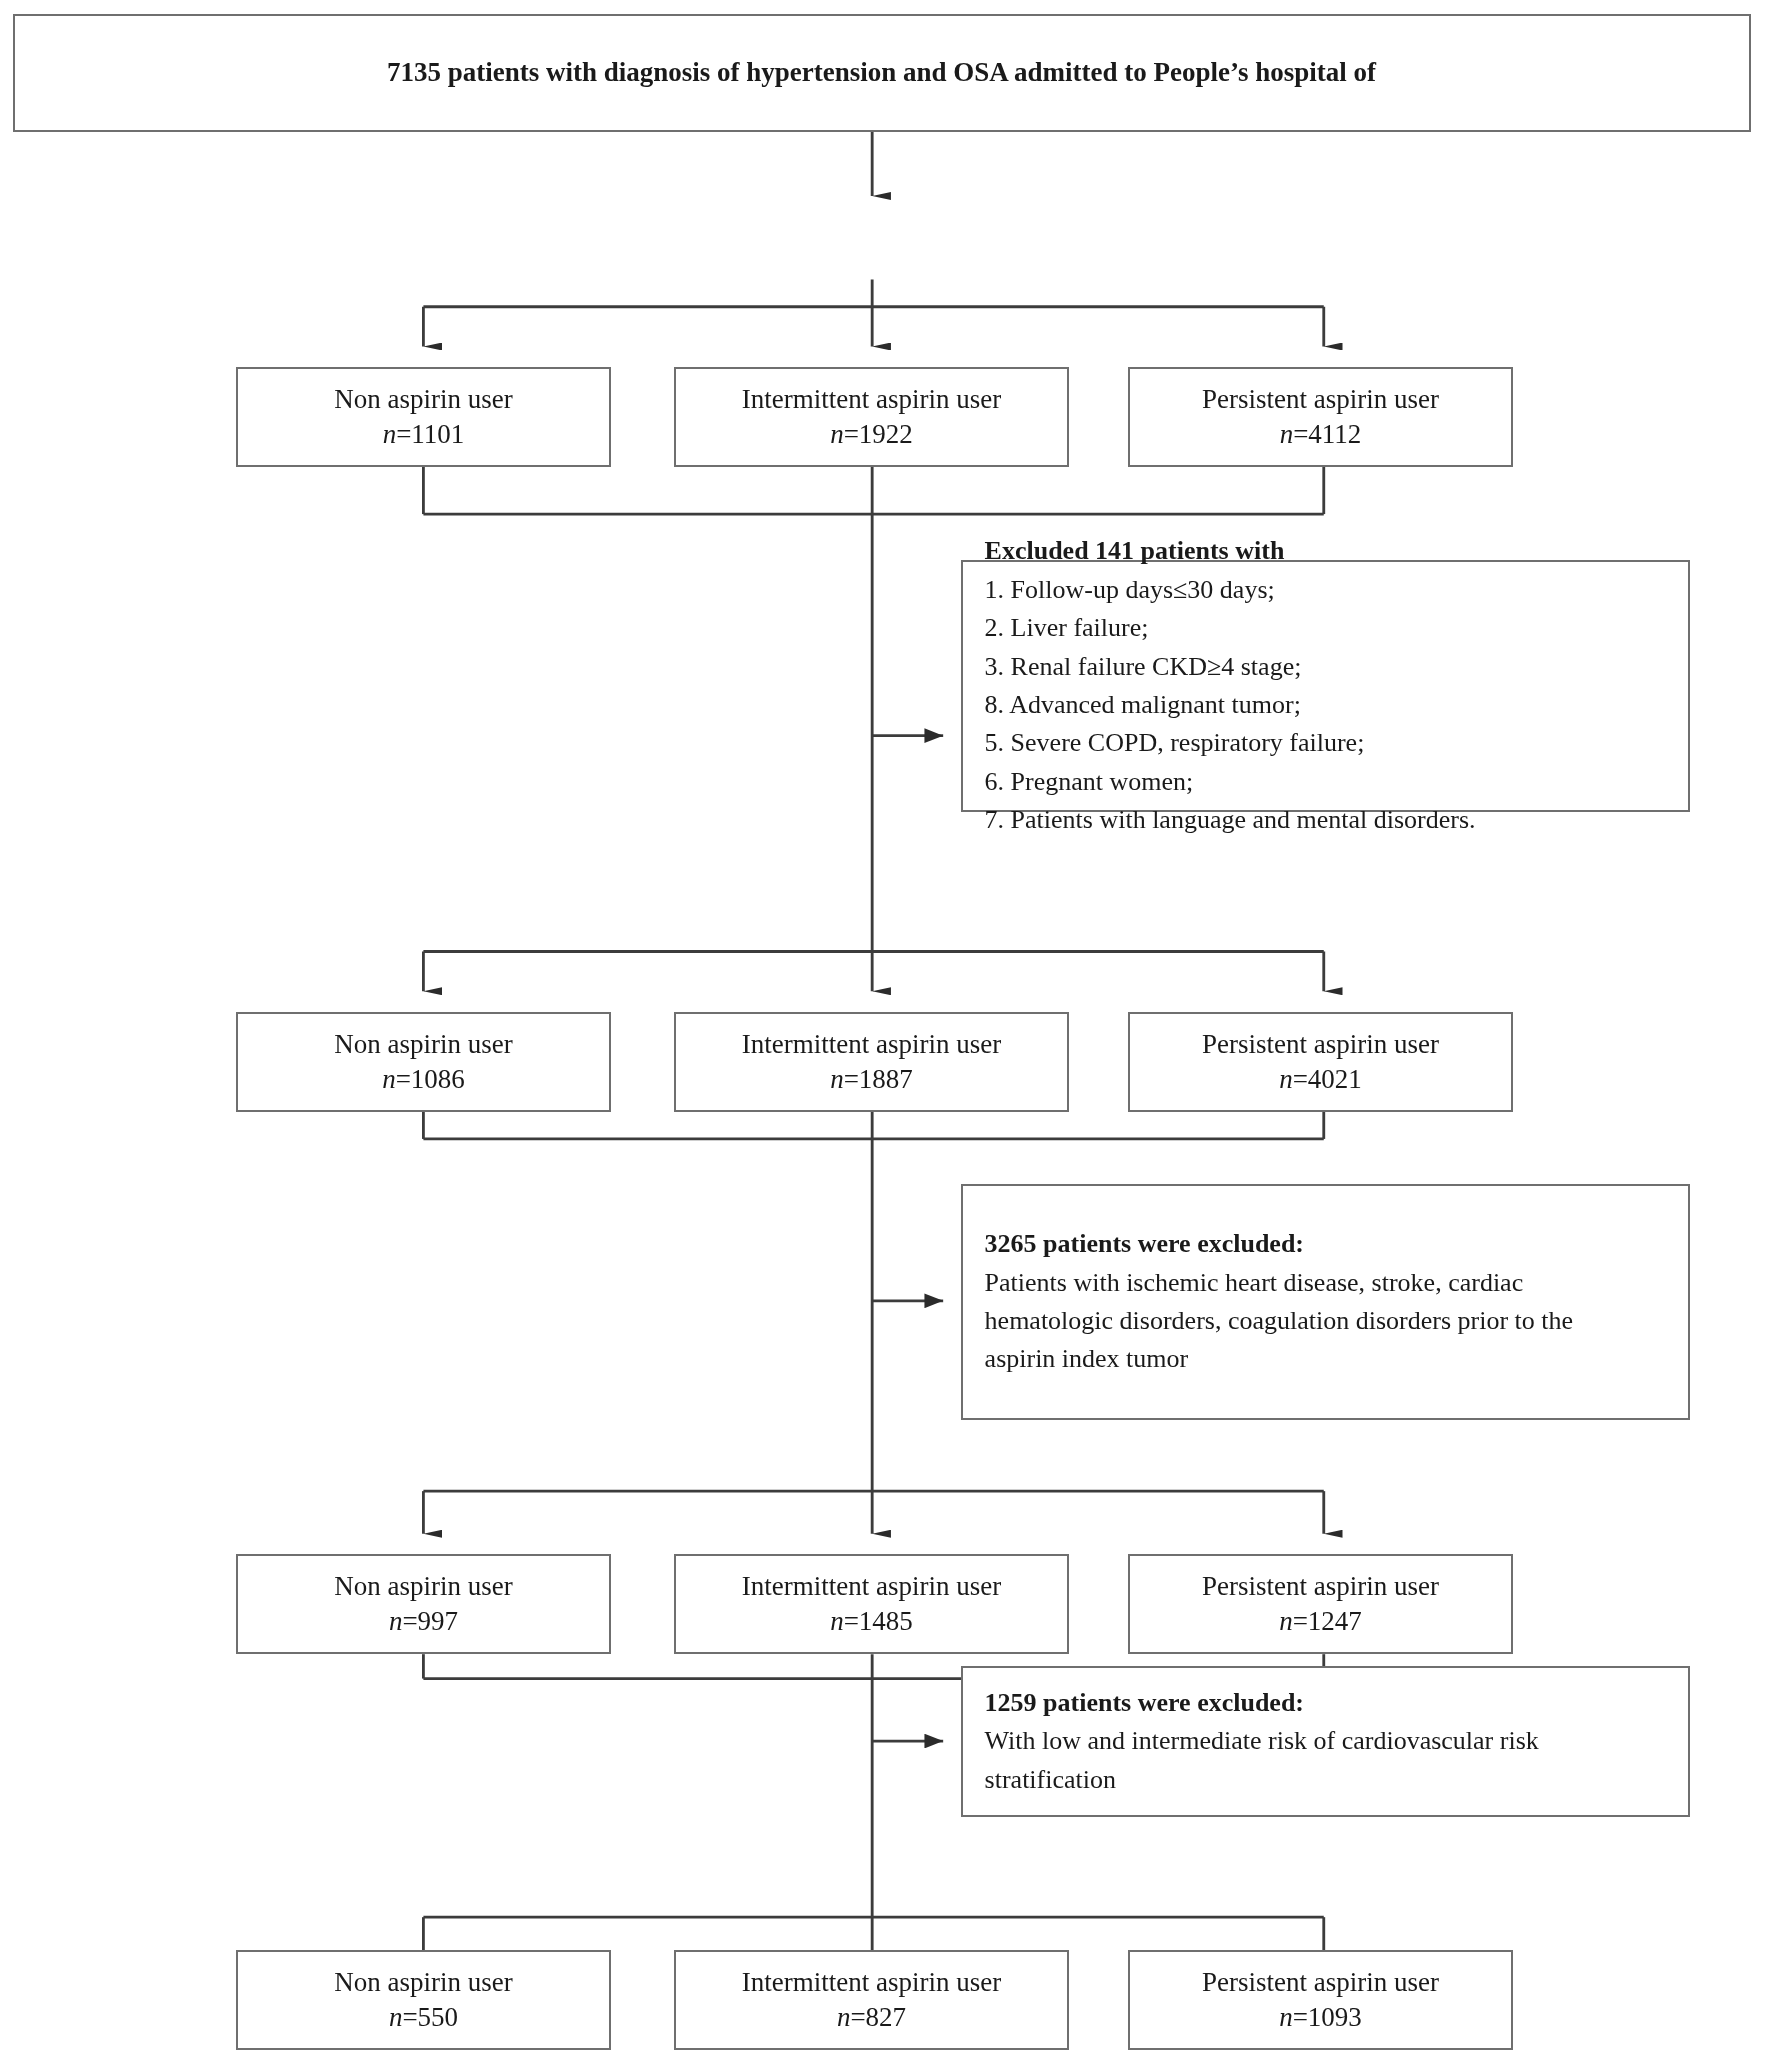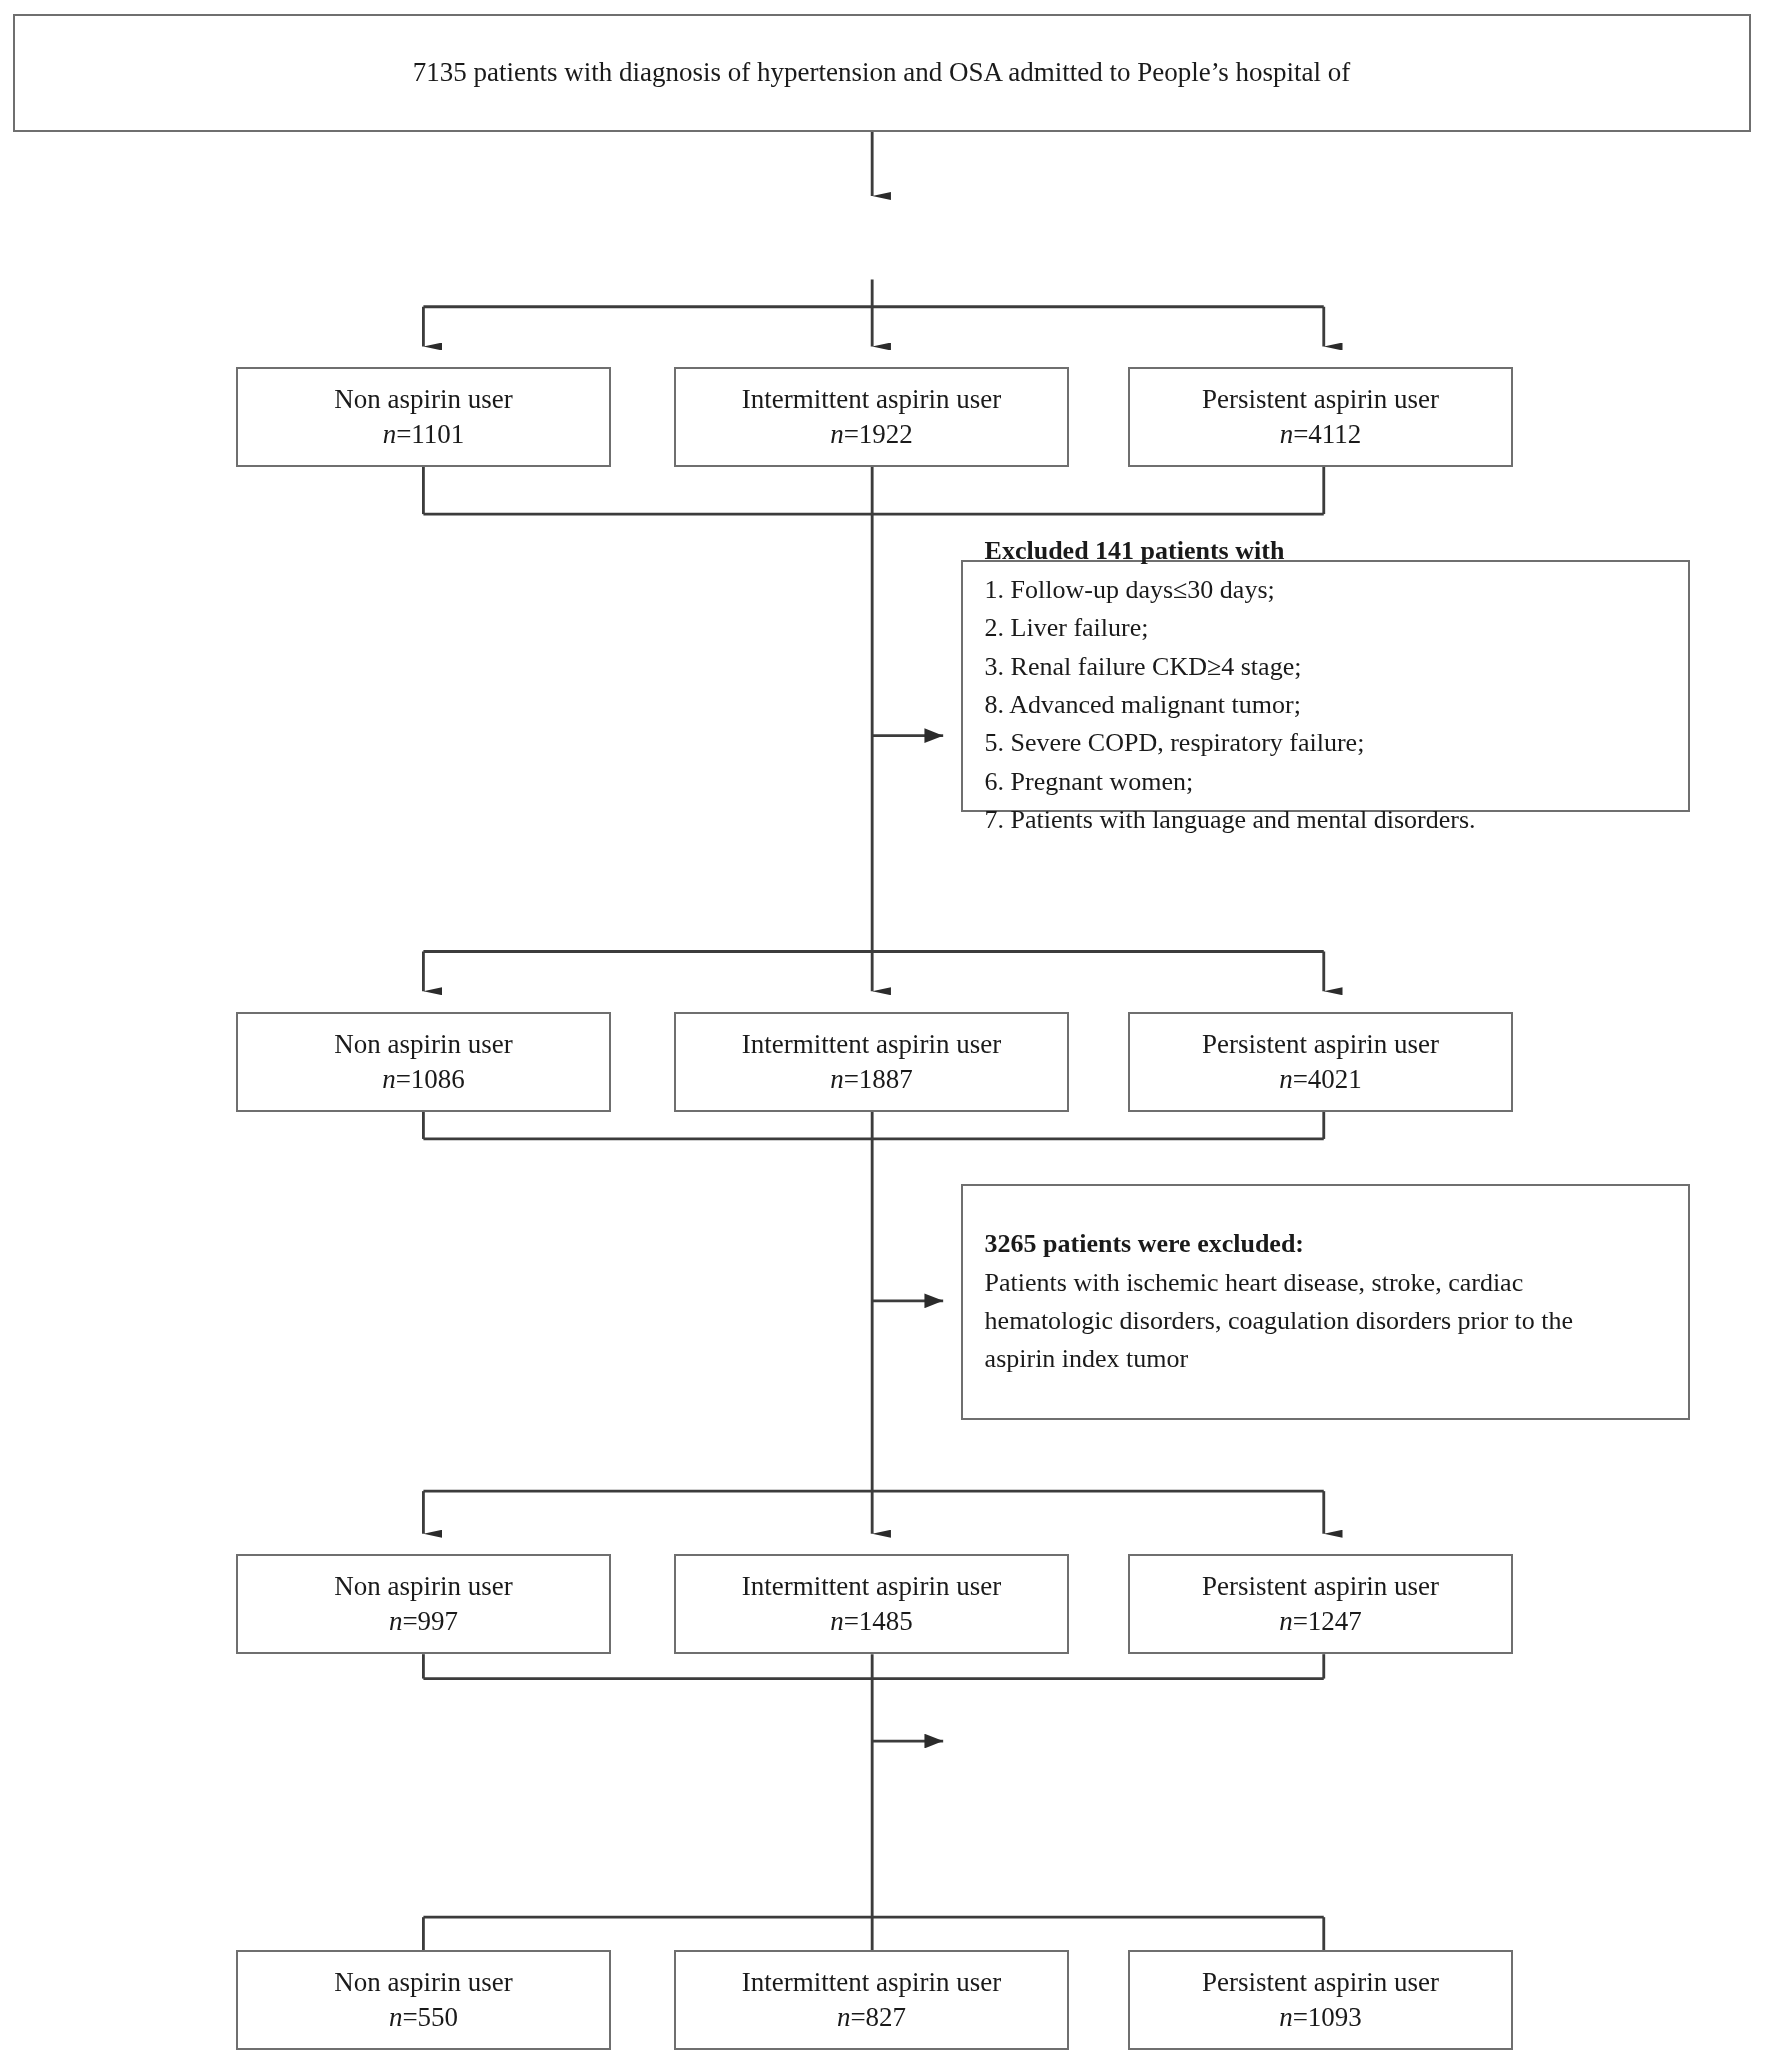--- a/index.html
+++ b/index.html
@@ -76,20 +76,21 @@
     line-height: 1.48;
     display: block;
     text-align: left;
   }
   .hdr-line {
     display: block;
     text-align: center;
     font-size: 27px;
     line-height: 1.38;
     white-space: nowrap;
+    font-weight: bold;
   }
 </style>
 </head>
 <body>
 
 <div id="canvas">
 
   <svg id="wires" viewBox="0 0 3124 3637" xmlns="http://www.w3.org/2000/svg">
     <defs>
       <marker id="arrowDown" markerWidth="14" markerHeight="34" refX="7" refY="33" orient="auto" markerUnits="userSpaceOnUse">
@@ -229,20 +230,27 @@
       <span class="nval small-gap"><i>n</i><span>=1485</span></span>
     </div>
   </div>
   <div class="box" style="left:1128px; top:1554px; width:385px; height:100px;">
     <div class="box-inner">
       <span class="ln">Persistent aspirin user</span>
       <span class="nval small-gap"><i>n</i><span>=1247</span></span>
     </div>
   </div>
 
+  <div class="box" style="left:961px; top:1666px; width:729px; height:151px;">
+    <div class="box-inner left">
+      <span class="excl-title">1259 patients were excluded:</span>
+      <span class="excl-line">With low and intermediate risk of cardiovascular risk</span>
+      <span class="excl-line">stratification</span>
+    </div>
+  </div>
 
   <div class="box" style="left:236px; top:1950px; width:375px; height:100px;">
     <div class="box-inner">
       <span class="ln">Non aspirin user</span>
       <span class="nval small-gap"><i>n</i><span>=550</span></span>
     </div>
   </div>
   <div class="box" style="left:674px; top:1950px; width:395px; height:100px;">
     <div class="box-inner">
       <span class="ln">Intermittent aspirin user</span>

